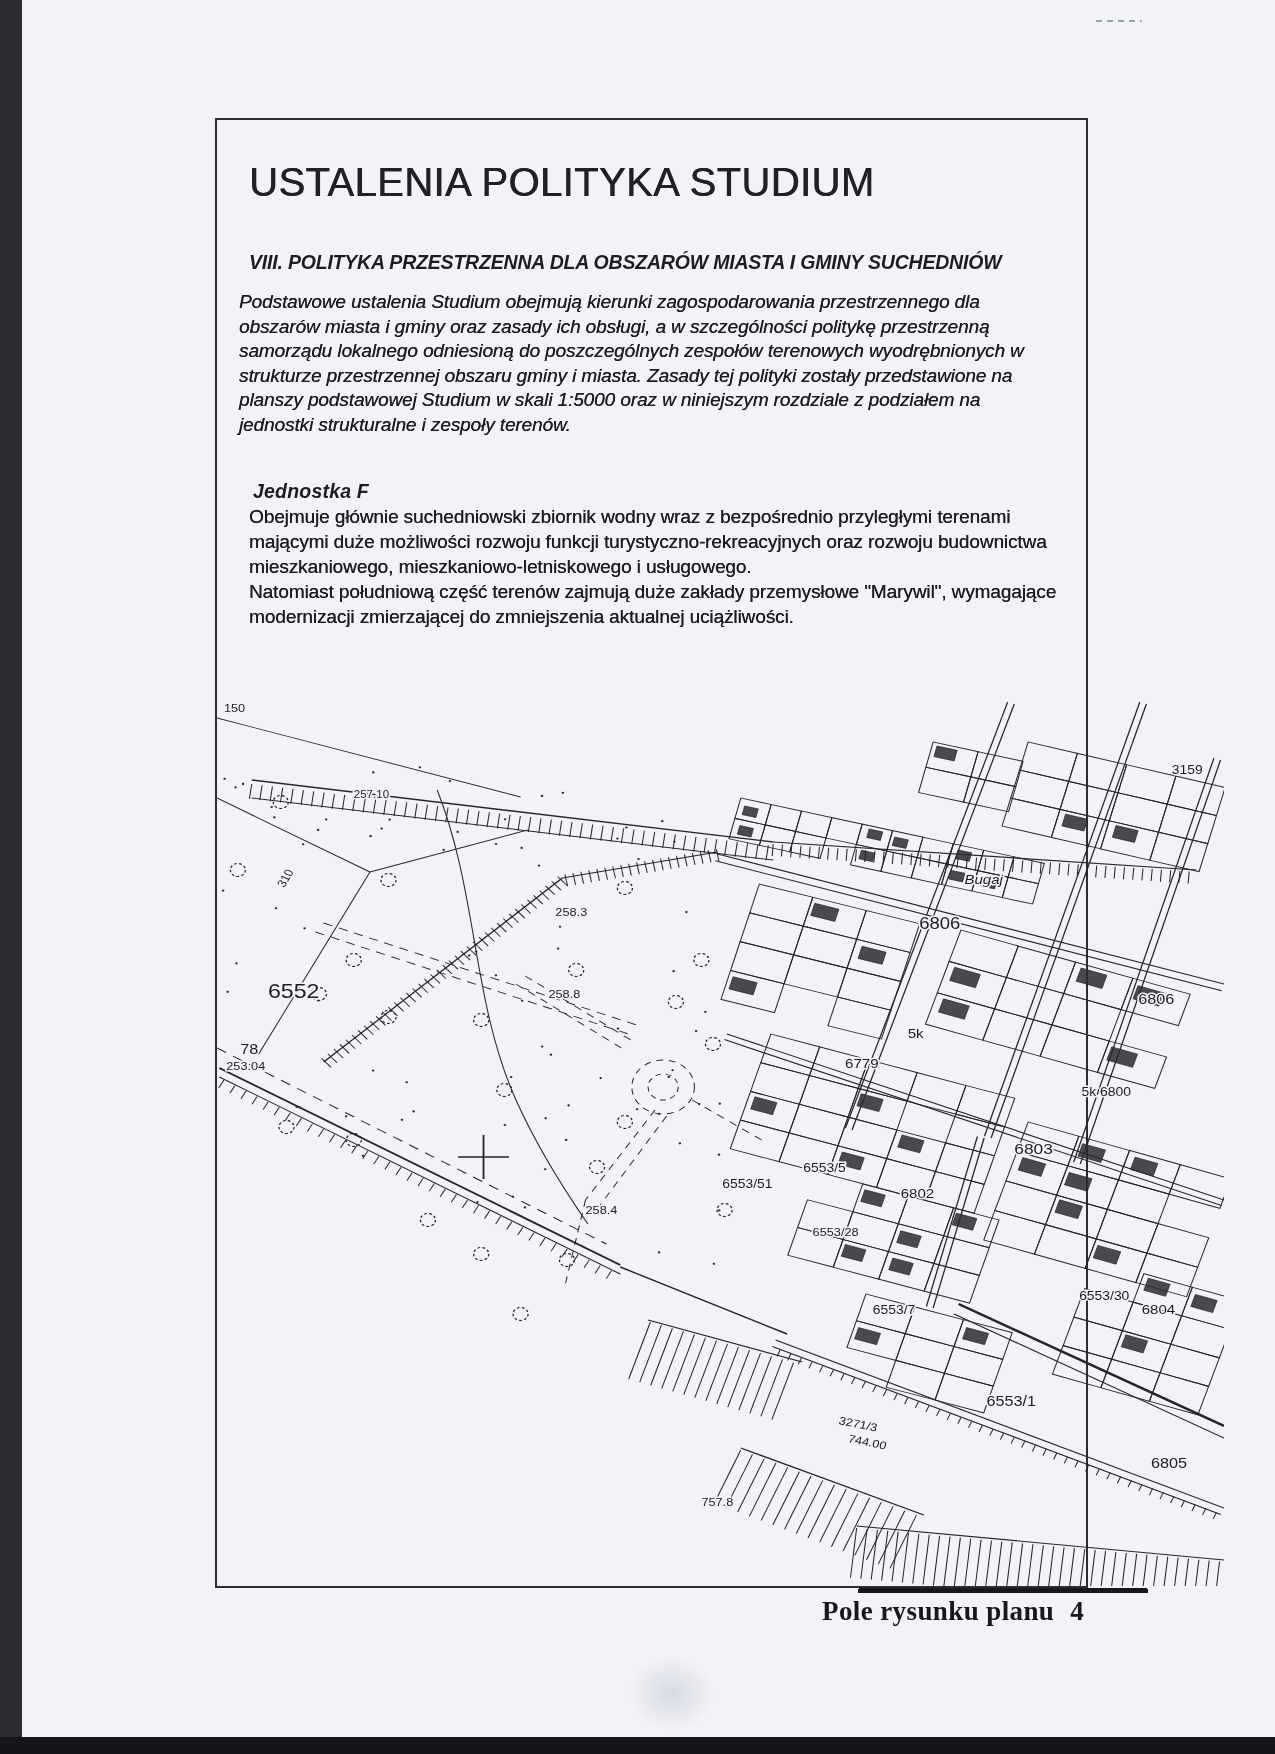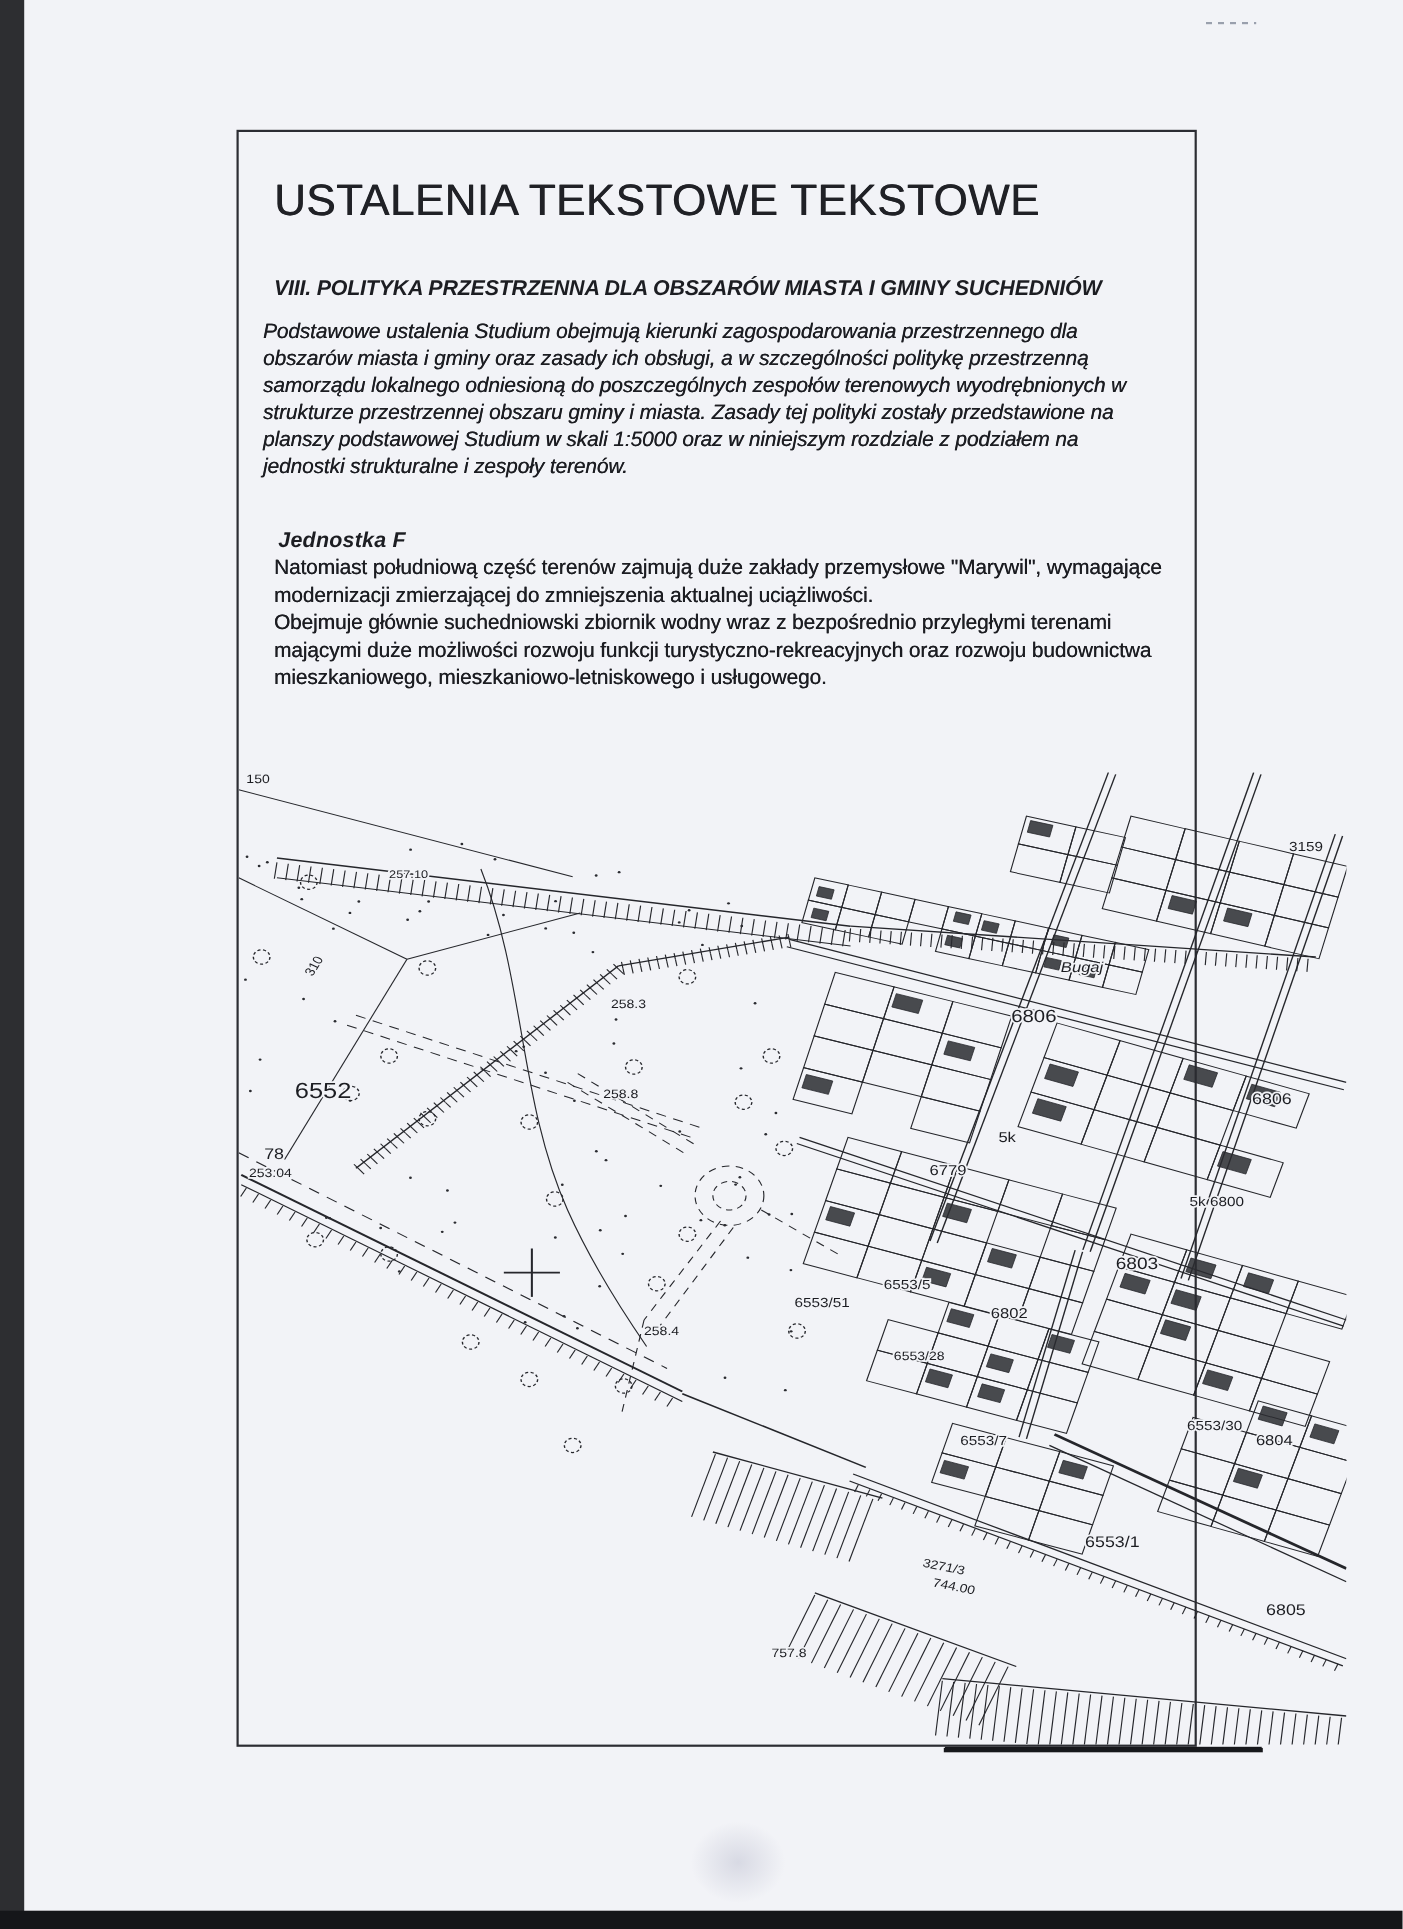--- a/index.html
+++ b/index.html
@@ -64,27 +64,27 @@
 </head>
 <body>
 
 <div>
   <div class="edge-left"></div>
   <div class="edge-bottom"></div>
   <div class="stray"></div>
   <div class="smudge"></div>
 
   <div class="frame">
-    <h1 class="title">USTALENIA TEKSTOWE TEKSTOWE</h1>
+    <h1 class="title">USTALENIA POLITYKA STUDIUM</h1>
     <h2 class="sec-heading">VIII. POLITYKA PRZESTRZENNA DLA OBSZARÓW MIASTA I GMINY SUCHEDNIÓW</h2>
     <p class="para-intro">Podstawowe ustalenia Studium obejmują kierunki zagospodarowania przestrzennego dla obszarów miasta i gminy oraz zasady ich obsługi, a w szczególności politykę przestrzenną samorządu lokalnego odniesioną do poszczególnych zespołów terenowych wyodrębnionych w strukturze przestrzennej obszaru gminy i miasta. Zasady tej polityki zostały przedstawione na planszy podstawowej Studium w skali 1:5000 oraz w niniejszym rozdziale z podziałem na jednostki strukturalne i zespoły terenów.</p>
     <h3 class="sub-heading">Jednostka F</h3>
     <div class="para-unit">
+      <p>Obejmuje głównie suchedniowski zbiornik wodny wraz z bezpośrednio przyległymi terenami mającymi duże możliwości rozwoju funkcji turystyczno-rekreacyjnych oraz rozwoju budownictwa mieszkaniowego, mieszkaniowo-letniskowego i usługowego.</p>
       <p>Natomiast południową część terenów zajmują duże zakłady przemysłowe "Marywil", wymagające modernizacji zmierzającej do zmniejszenia aktualnej uciążliwości.</p>
-      <p>Obejmuje głównie suchedniowski zbiornik wodny wraz z bezpośrednio przyległymi terenami mającymi duże możliwości rozwoju funkcji turystyczno-rekreacyjnych oraz rozwoju budownictwa mieszkaniowego, mieszkaniowo-letniskowego i usługowego.</p>
     </div>
 
     <div class="map-wrap">
       <svg viewBox="0 0 869 884" preserveAspectRatio="none">
 
         <g stroke="#26272c" stroke-width="0.9" fill="none">
           <line x1="0" y1="16" x2="262" y2="95"></line>
           <line x1="0" y1="96" x2="132" y2="170"></line>
           <line x1="132" y1="170" x2="268" y2="128"></line>
           <line x1="132" y1="170" x2="36" y2="352"></line>
@@ -803,14 +803,17 @@
           <text x="824" y="72" font-size="12" class="maplabel">3159</text>
           <text x="536" y="722" font-size="11" class="maplabel" transform="rotate(13 536 722)">3271/3</text>
           <text x="544" y="740" font-size="11" class="maplabel" transform="rotate(13 544 740)">744.00</text>
           <text x="418" y="804" font-size="11" class="maplabel">757.8</text>
         </svg>
     </div>
   </div>
 
   <div class="caption">
     <div class="caption-rule"></div>
+    <div class="caption-text">
+      <span>Pole rysunku planu</span><span class="num">4</span>
+    </div>
   </div>
 </div>
 
 </body></html>

